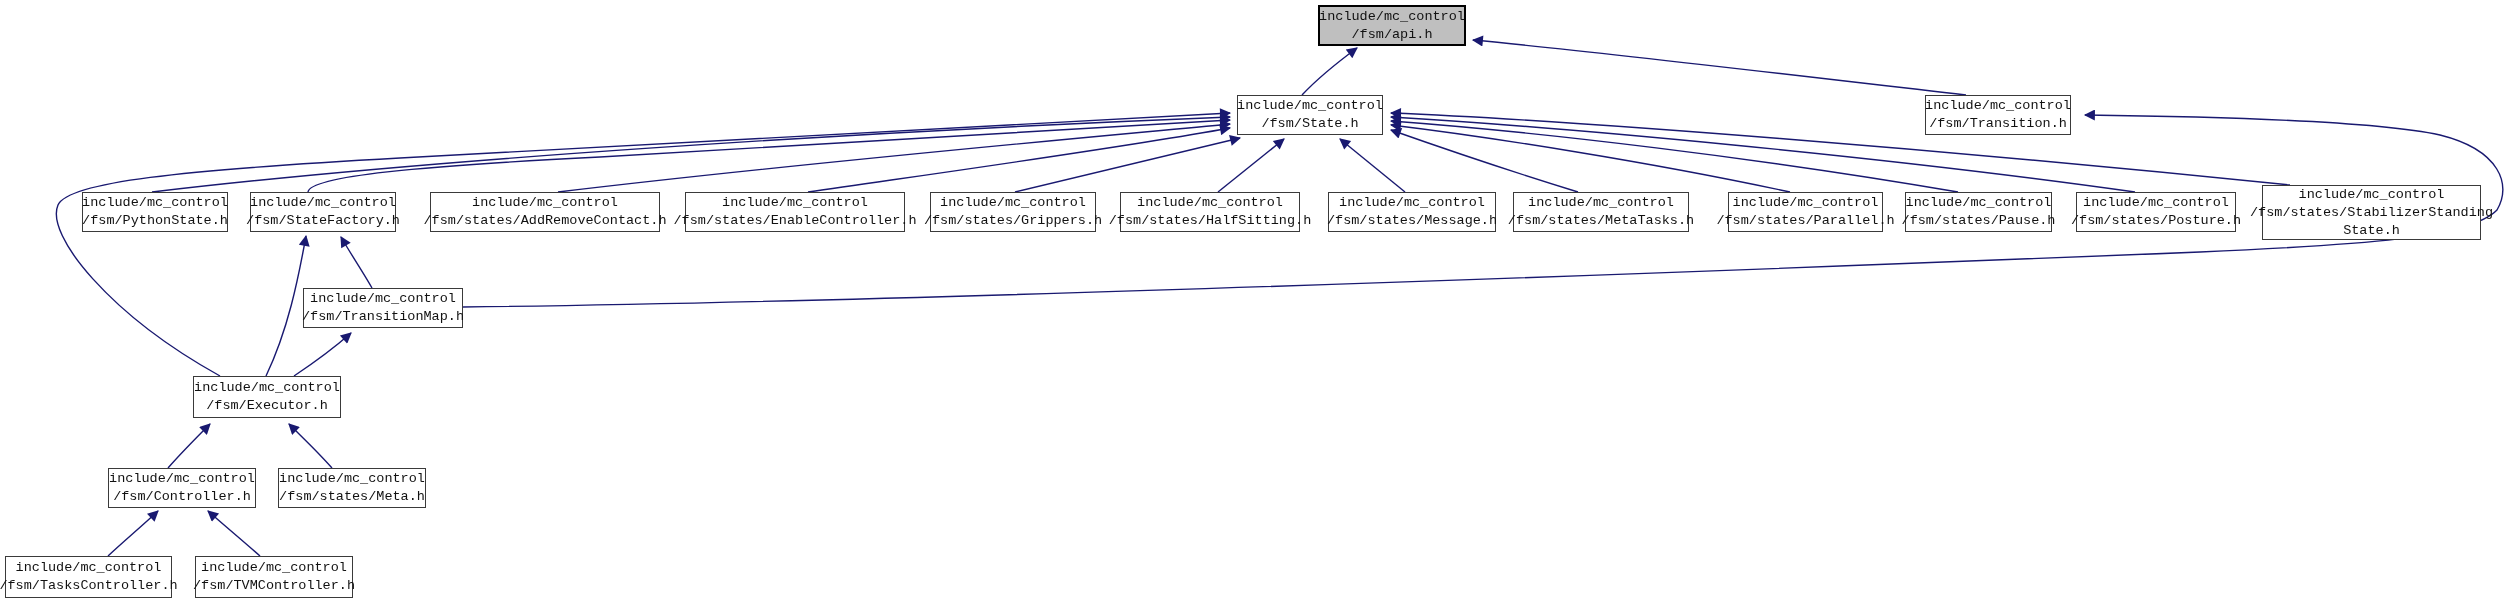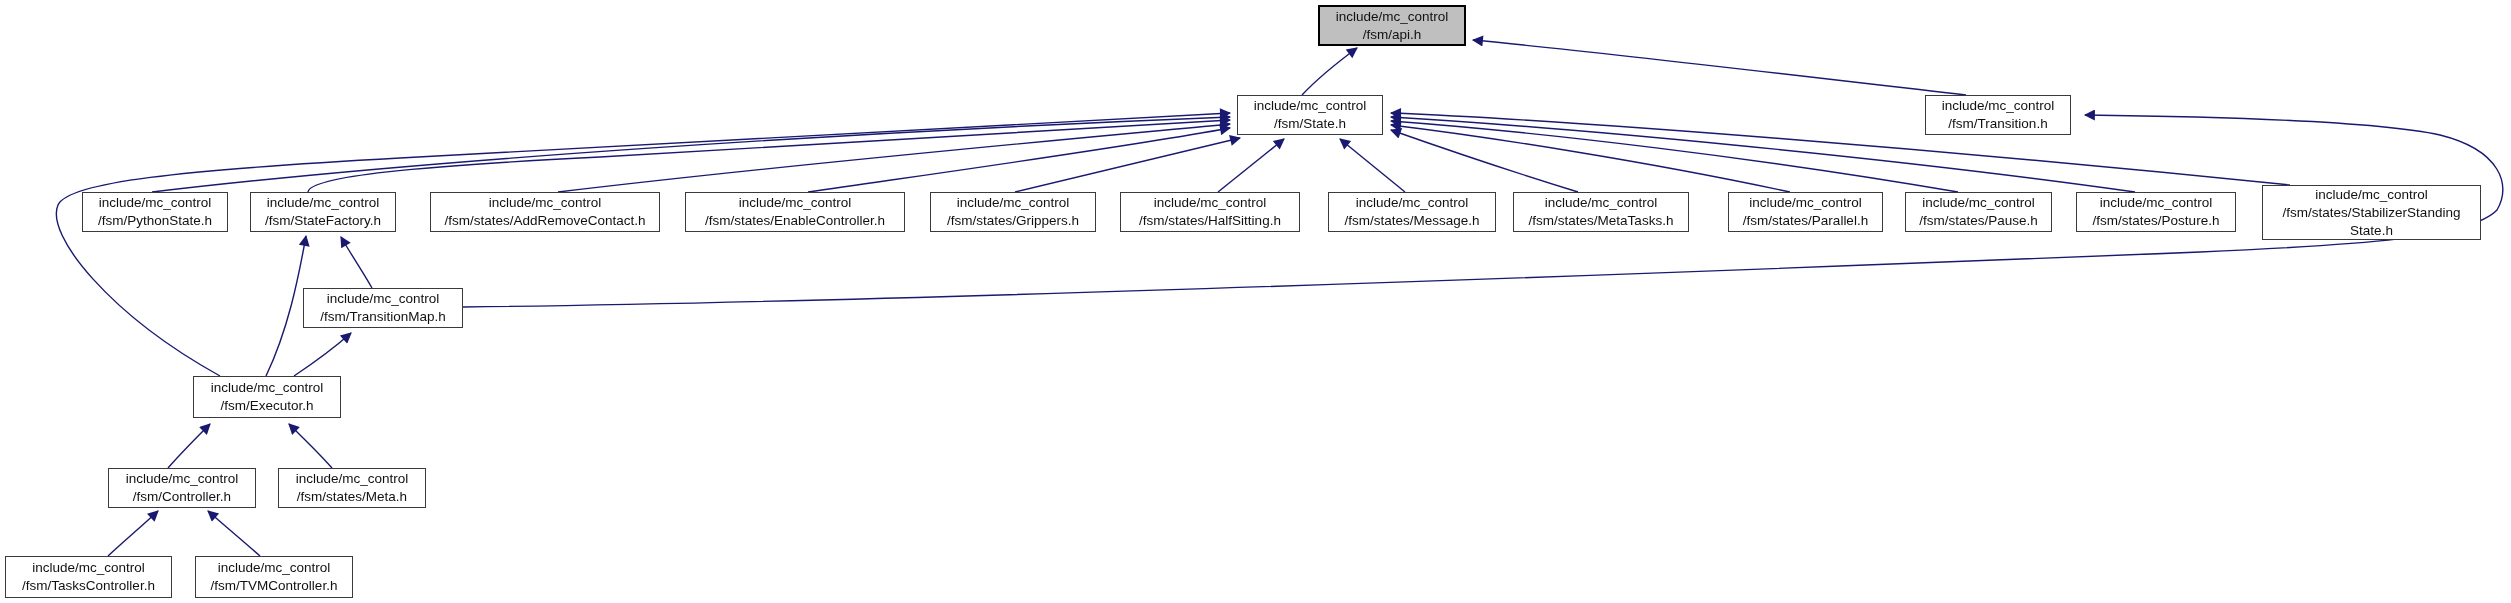--- a/index.html
+++ b/index.html
@@ -1,21 +1,21 @@
 <!DOCTYPE html>
 <html><head>
 <meta charset="utf-8">
 <style>
   html,body{margin:0;padding:0;background:#ffffff;}
   #canvas{
     position:relative;
     width:2511px;
     height:603px;
     background:#ffffff;
-    font-family:Liberation Sans, sans-serif;
+    font-family:Liberation Mono, monospace;
     overflow:hidden;
   }
   #edges{position:absolute;left:0;top:0;width:2511px;height:603px;}
   .node{
     position:absolute;
     box-sizing:border-box;
     background:#ffffff;
     border:1.5px solid #3a3a3a;
     color:#111111;
     font-size:13.5px;

